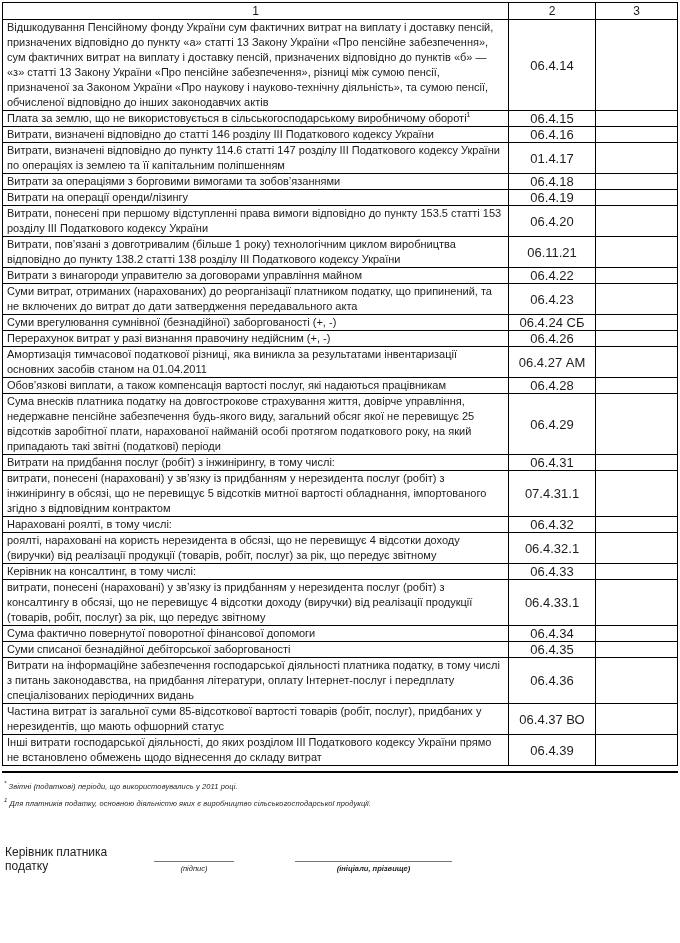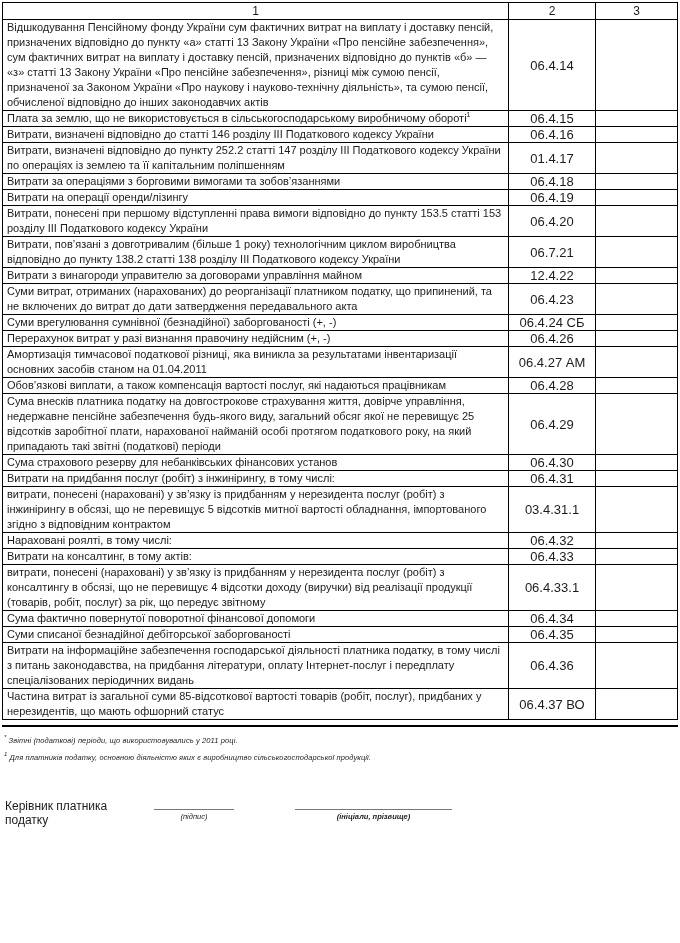--- a/index.html
+++ b/index.html
@@ -54,21 +54,21 @@
     font-size: 7.5px;
     font-style: italic;
     color: #222;
     margin-bottom: 6px;
     letter-spacing: 0.1px;
   }
   .footnote sup { font-size: 6px; margin-right: 2px; }
 
   .signature-row {
     display: flex;
-    align-items: flex-start;
+    align-items: flex-end;
     margin-top: 38px;
     font-size: 12px;
   }
   .sig-label { width: 150px; flex: none; padding-left: 3px; }
   .sig-block { flex: none; text-align: center; }
   .sig-block-1 { width: 80px; margin-left: 2px; }
   .sig-block-2 { width: 157px; margin-left: 61px; font-weight: bold; }
   .sig-line { border-bottom: 1px solid #777; height: 11px; }
   .sig-caption {
     font-size: 7.5px;
@@ -108,21 +108,21 @@
     <td class="c3"></td>
   </tr>
 
   <tr>
     <td class="c1">Витрати, визначені відповідно до статті 146 розділу III Податкового кодексу України</td>
     <td class="c2">06.4.16</td>
     <td class="c3"></td>
   </tr>
 
   <tr>
-    <td class="c1">Витрати, визначені відповідно до пункту 252.2 статті 147 розділу III Податкового кодексу України по операціях із землею та її капітальним поліпшенням</td>
+    <td class="c1">Витрати, визначені відповідно до пункту 114.6 статті 147 розділу III Податкового кодексу України по операціях із землею та її капітальним поліпшенням</td>
     <td class="c2">01.4.17</td>
     <td class="c3"></td>
   </tr>
 
   <tr>
     <td class="c1">Витрати за операціями з борговими вимогами та зобов’язаннями</td>
     <td class="c2">06.4.18</td>
     <td class="c3"></td>
   </tr>
 
@@ -133,27 +133,27 @@
   </tr>
 
   <tr>
     <td class="c1">Витрати, понесені при першому відступленні права вимоги відповідно до пункту 153.5 статті 153 розділу III Податкового кодексу України</td>
     <td class="c2">06.4.20</td>
     <td class="c3"></td>
   </tr>
 
   <tr>
     <td class="c1">Витрати, пов’язані з довготривалим (більше 1 року) технологічним циклом виробництва відповідно до пункту 138.2 статті 138 розділу III Податкового кодексу України</td>
-    <td class="c2">06.7.21</td>
+    <td class="c2">06.11.21</td>
     <td class="c3"></td>
   </tr>
 
   <tr>
     <td class="c1">Витрати з винагороди управителю за договорами управління майном</td>
-    <td class="c2">12.4.22</td>
+    <td class="c2">06.4.22</td>
     <td class="c3"></td>
   </tr>
 
   <tr>
     <td class="c1">Суми витрат, отриманих (нарахованих) до реорганізації платником податку, що припинений, та не включених до витрат до дати затвердження передавального акта</td>
     <td class="c2">06.4.23</td>
     <td class="c3"></td>
   </tr>
 
   <tr>
@@ -180,47 +180,47 @@
     <td class="c2">06.4.28</td>
     <td class="c3"></td>
   </tr>
 
   <tr>
     <td class="c1">Сума внесків платника податку на довгострокове страхування життя, довірче управління, недержавне пенсійне забезпечення будь-якого виду, загальний обсяг якої не перевищує 25 відсотків заробітної плати, нарахованої найманій особі протягом податкового року, на який припадають такі звітні (податкові) періоди</td>
     <td class="c2">06.4.29</td>
     <td class="c3"></td>
   </tr>
 
-  <tr>
-    <td class="c1">Сума страхового резерву для небанківських фінансових установ</td>
-    <td class="c2">06.4.30</td>
-    <td class="c3"></td>
-  </tr>
 
   <tr>
     <td class="c1">Витрати на придбання послуг (робіт) з інжинірингу, в тому числі:</td>
     <td class="c2">06.4.31</td>
     <td class="c3"></td>
   </tr>
 
   <tr>
     <td class="c1">витрати, понесені (нараховані) у зв’язку із придбанням у нерезидента послуг (робіт) з інжинірингу в обсязі, що не перевищує 5 відсотків митної вартості обладнання, імпортованого згідно з відповідним контрактом</td>
-    <td class="c2">03.4.31.1</td>
+    <td class="c2">07.4.31.1</td>
     <td class="c3"></td>
   </tr>
 
   <tr>
     <td class="c1">Нараховані роялті, в тому числі:</td>
     <td class="c2">06.4.32</td>
     <td class="c3"></td>
   </tr>
 
-
-  <tr>
-    <td class="c1">Витрати на консалтинг, в тому актів:</td>
+  <tr>
+    <td class="c1">роялті, нараховані на користь нерезидента в обсязі, що не перевищує 4 відсотки доходу (виручки) від реалізації продукції (товарів, робіт, послуг) за рік, що передує звітному</td>
+    <td class="c2">06.4.32.1</td>
+    <td class="c3"></td>
+  </tr>
+
+  <tr>
+    <td class="c1">Керівник на консалтинг, в тому числі:</td>
     <td class="c2">06.4.33</td>
     <td class="c3"></td>
   </tr>
 
   <tr>
     <td class="c1">витрати, понесені (нараховані) у зв’язку із придбанням у нерезидента послуг (робіт) з консалтингу в обсязі, що не перевищує 4 відсотки доходу (виручки) від реалізації продукції (товарів, робіт, послуг) за рік, що передує звітному</td>
     <td class="c2">06.4.33.1</td>
     <td class="c3"></td>
   </tr>
 
@@ -242,20 +242,25 @@
     <td class="c3"></td>
   </tr>
 
   <tr>
     <td class="c1">Частина витрат із загальної суми 85-відсоткової вартості товарів (робіт, послуг), придбаних у нерезидентів, що мають офшорний статус</td>
     <td class="c2">06.4.37 ВО</td>
     <td class="c3"></td>
   </tr>
 
 
+  <tr>
+    <td class="c1">Інші витрати господарської діяльності, до яких розділом III Податкового кодексу України прямо не встановлено обмежень щодо віднесення до складу витрат</td>
+    <td class="c2">06.4.39</td>
+    <td class="c3"></td>
+  </tr>
 </tbody>
   </table>
 
   <div class="rule"></div>
 
   <div class="footnotes">
     <div class="footnote"><sup>*</sup><span>Звітні (податкові) періоди, що використовувались у 2011 році.</span></div>
     <div class="footnote"><sup>1</sup><span>Для платників податку, основною діяльністю яких є виробництво сільськогосподарської продукції.</span></div>
   </div>
 

